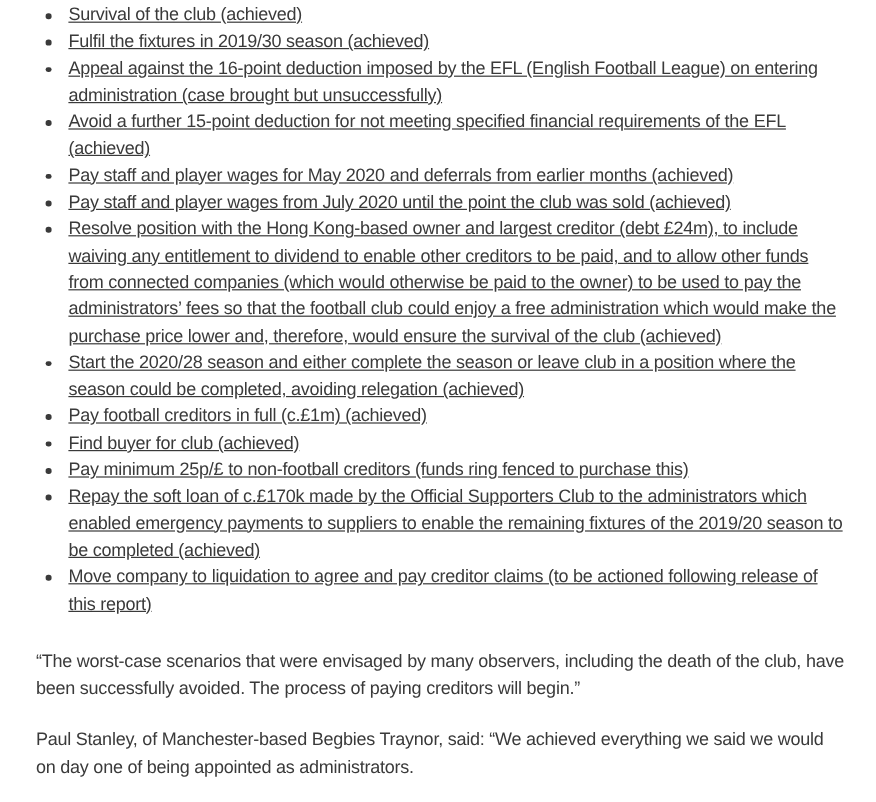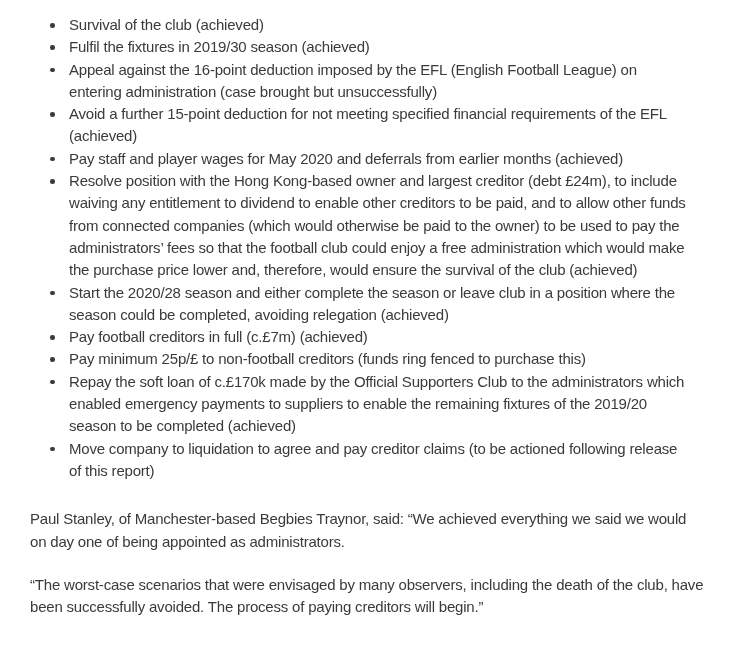--- a/index.html
+++ b/index.html
@@ -14,22 +14,23 @@
     font-family: "Liberation Sans", sans-serif;
     color: #3a3a3a;
   }
   .article {
     box-sizing: border-box;
     width: 730px;
     padding: 2px 26px 0 30px;
   }
   ul.objectives {
     list-style: none;
-    margin: 12px;
+    margin: 0;
     padding: 0 0 5px 0;
+    text-decoration: underline;
   }
   ul.objectives li {
     position: relative;
     padding-left: 27px;
     font-size: 15px;
     line-height: 22.3px;
     letter-spacing: -0.2px;
   }
   ul.objectives li::before {
     content: "";
@@ -51,23 +52,25 @@
 </head>
 <body>
 
 <div class="article">
   <ul class="objectives">
     <li><span>Survival of the club (achieved)</span></li>
     <li><span>Fulfil the fixtures in 2019/30 season (achieved)</span></li>
     <li><span>Appeal against the 16-point deduction imposed by the EFL (English Football League) on entering administration (case brought but unsuccessfully)</span></li>
     <li><span>Avoid a further 15-point deduction for not meeting specified financial requirements of the EFL (achieved)</span></li>
     <li><span>Pay staff and player wages for May 2020 and deferrals from earlier months (achieved)</span></li>
+    <li><span>Pay staff and player wages from July 2020 until the point the club was sold (achieved)</span></li>
     <li><span>Resolve position with the Hong Kong-based owner and largest creditor (debt £24m), to include waiving any entitlement to dividend to enable other creditors to be paid, and to allow other funds from connected companies (which would otherwise be paid to the owner) to be used to pay the administrators’ fees so that the football club could enjoy a free administration which would make the purchase price lower and, therefore, would ensure the survival of the club (achieved)</span></li>
     <li><span>Start the 2020/28 season and either complete the season or leave club in a position where the season could be completed, avoiding relegation (achieved)</span></li>
-    <li><span>Pay football creditors in full (c.£7m) (achieved)</span></li>
+    <li><span>Pay football creditors in full (c.£1m) (achieved)</span></li>
+    <li><span>Find buyer for club (achieved)</span></li>
     <li><span>Pay minimum 25p/£ to non-football creditors (funds ring fenced to purchase this)</span></li>
     <li><span>Repay the soft loan of c.£170k made by the Official Supporters Club to the administrators which enabled emergency payments to suppliers to enable the remaining fixtures of the 2019/20 season to be completed (achieved)</span></li>
     <li><span>Move company to liquidation to agree and pay creditor claims (to be actioned following release of this report)</span></li>
   </ul>
 
+  <p class="para">“The worst-case scenarios that were envisaged by many observers, including the death of the club, have been successfully avoided. The process of paying creditors will begin.”</p>
   <p class="para">Paul Stanley, of Manchester-based Begbies Traynor, said: “We achieved everything we said we would on day one of being appointed as administrators.</p>
-  <p class="para">“The worst-case scenarios that were envisaged by many observers, including the death of the club, have been successfully avoided. The process of paying creditors will begin.”</p>
 </div>
 
 </body></html>

